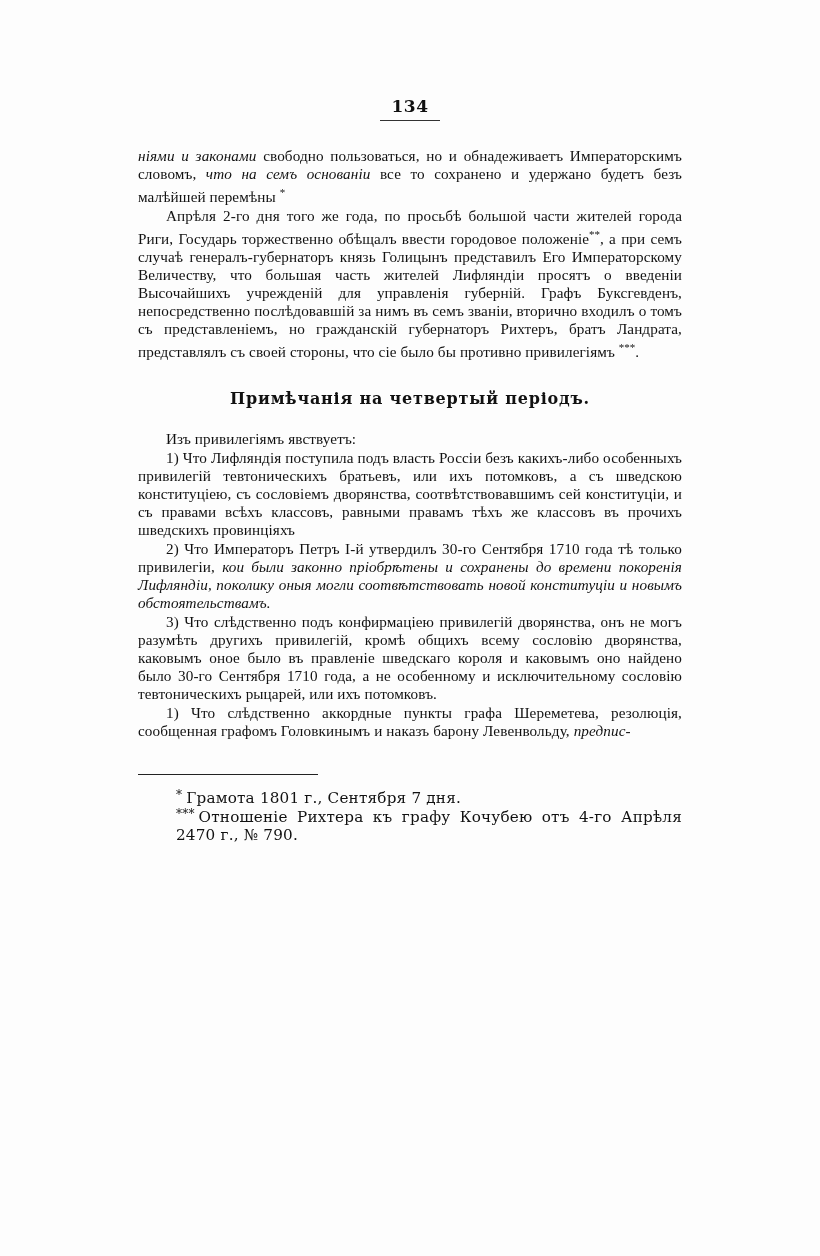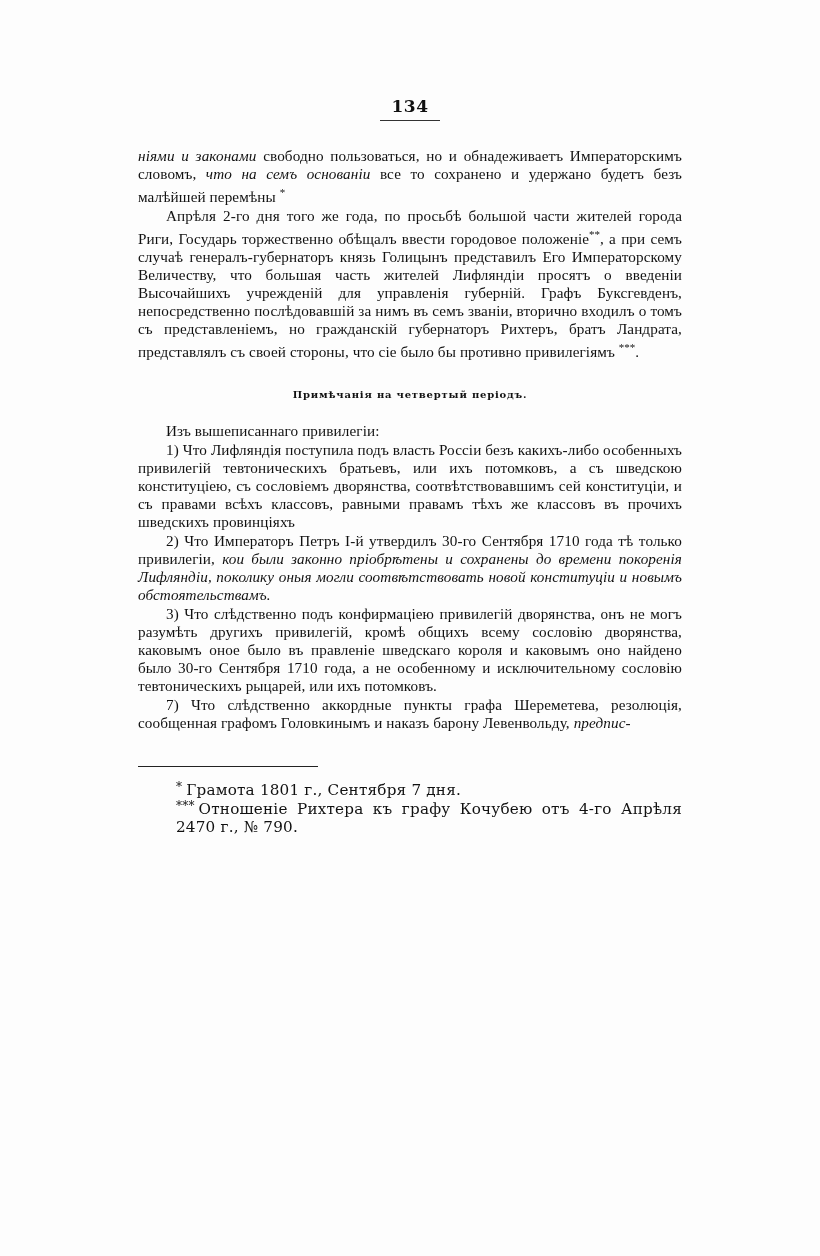--- a/index.html
+++ b/index.html
@@ -56,21 +56,21 @@
   }
   p + p {
     margin-top: 1px;
   }
   .ital {
     font-style: italic;
   }
   .section-title {
     text-align: center;
     font-weight: bold;
-    font-size: 10px;
+    font-size: 16px;
     letter-spacing: 0.8px;
     margin: 28px 0 22px 0;
     font-family: "DejaVu Serif", serif;
   }
   .footnote-rule {
     width: 180px;
     height: 1px;
     background: #222;
     margin: 34px 0 14px 0;
   }
@@ -109,30 +109,30 @@
 
     <div class="page-number">134</div>
     <div class="header-rule"></div>
 
     <p><span class="ital">ніями и законами</span><span> свободно пользоваться, но и обнадеживаетъ Императорскимъ словомъ, </span><span class="ital">что на семъ основаніи</span><span> все то сохранено и удержано будетъ безъ малѣйшей перемѣны </span><sup class="ref">*</sup></p>
 
     <p class="indent"><span>Апрѣля 2-го дня того же года, по просьбѣ большой части жителей города Риги, Государь торжественно обѣщалъ ввести городовое положеніе</span><sup class="ref">**</sup><span>, а при семъ случаѣ генералъ-губернаторъ князь Голицынъ представилъ Его Императорскому Величеству, что большая часть жителей Лифляндіи просятъ о введеніи Высочайшихъ учрежденій для управленія губерній. Графъ Буксгевденъ, непосредственно послѣдовавшій за нимъ въ семъ званіи, вторично входилъ о томъ съ представленіемъ, но гражданскій губернаторъ Рихтеръ, братъ Ландрата, представлялъ съ своей стороны, что сіе было бы противно привилегіямъ </span><sup class="ref">***</sup><span>.</span></p>
 
     <div class="section-title">Примѣчанія на четвертый періодъ.</div>
 
-    <p class="indent">Изъ вышеписаннаго привилегіи:</p>
+    <p class="indent">Изъ привилегіямъ явствуетъ:</p>
 
     <p class="indent spacer-block"><span>1) Что Лифляндія поступила подъ власть Россіи безъ какихъ-либо особенныхъ привилегій тевтоническихъ братьевъ, или ихъ потомковъ, а съ шведскою конституціею, съ сословіемъ дворянства, соотвѣтствовавшимъ сей конституціи, и съ правами всѣхъ классовъ, равными правамъ тѣхъ же классовъ въ прочихъ шведскихъ провинціяхъ</span></p>
 
     <p class="indent spacer-block"><span>2) Что Императоръ Петръ I-й утвердилъ 30-го Сентября 1710 года тѣ только привилегіи, </span><span class="ital">кои были законно пріобрѣтены и сохранены до времени покоренія Лифляндіи, поколику оныя могли соотвѣтствовать новой конституціи и новымъ обстоятельствамъ.</span></p>
 
     <p class="indent spacer-block"><span>3) Что слѣдственно подъ конфирмаціею привилегій дворянства, онъ не могъ разумѣть другихъ привилегій, кромѣ общихъ всему сословію дворянства, каковымъ оное было въ правленіе шведскаго короля и каковымъ оно найдено было 30-го Сентября 1710 года, а не особенному и исключительному сословію тевтоническихъ рыцарей, или ихъ потомковъ.</span></p>
 
 
-    <p class="indent spacer-block"><span>7) Что слѣдственно аккордные пункты графа Шереметева, резолюція, сообщенная графомъ Головкинымъ и наказъ барону Левенвольду, </span><span class="ital">предпис-</span></p>
+    <p class="indent spacer-block"><span>1) Что слѣдственно аккордные пункты графа Шереметева, резолюція, сообщенная графомъ Головкинымъ и наказъ барону Левенвольду, </span><span class="ital">предпис-</span></p>
 
     <div class="footnote-rule"></div>
 
     <div class="footnotes">
       <p class="fn"><span class="fn-mark m1">*</span><span>Грамота 1801 г., Сентября 7 дня.</span></p>
       <p class="fn"><span class="fn-mark m3">***</span><span>Отношеніе Рихтера къ графу Кочубею отъ 4-го Апрѣля 2470 г., № 790.</span></p>
     </div>
 
   </div>
 </div>

